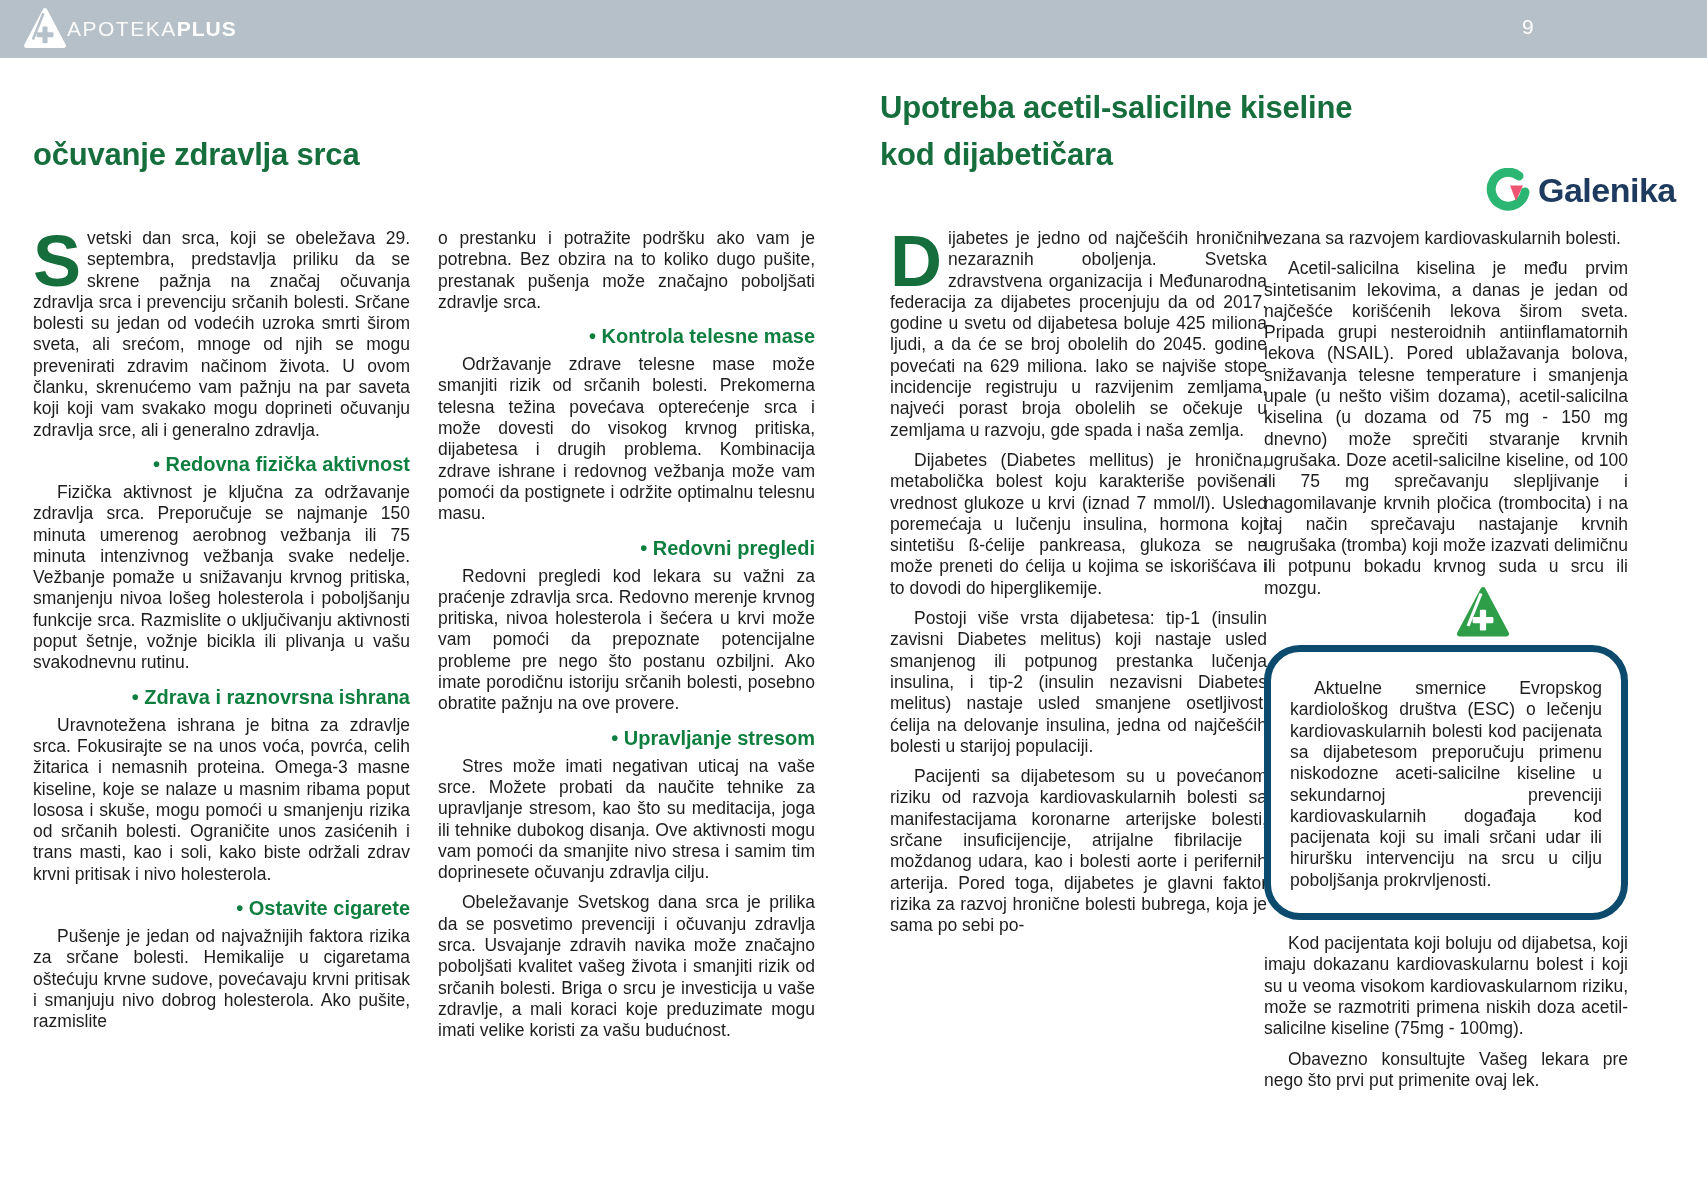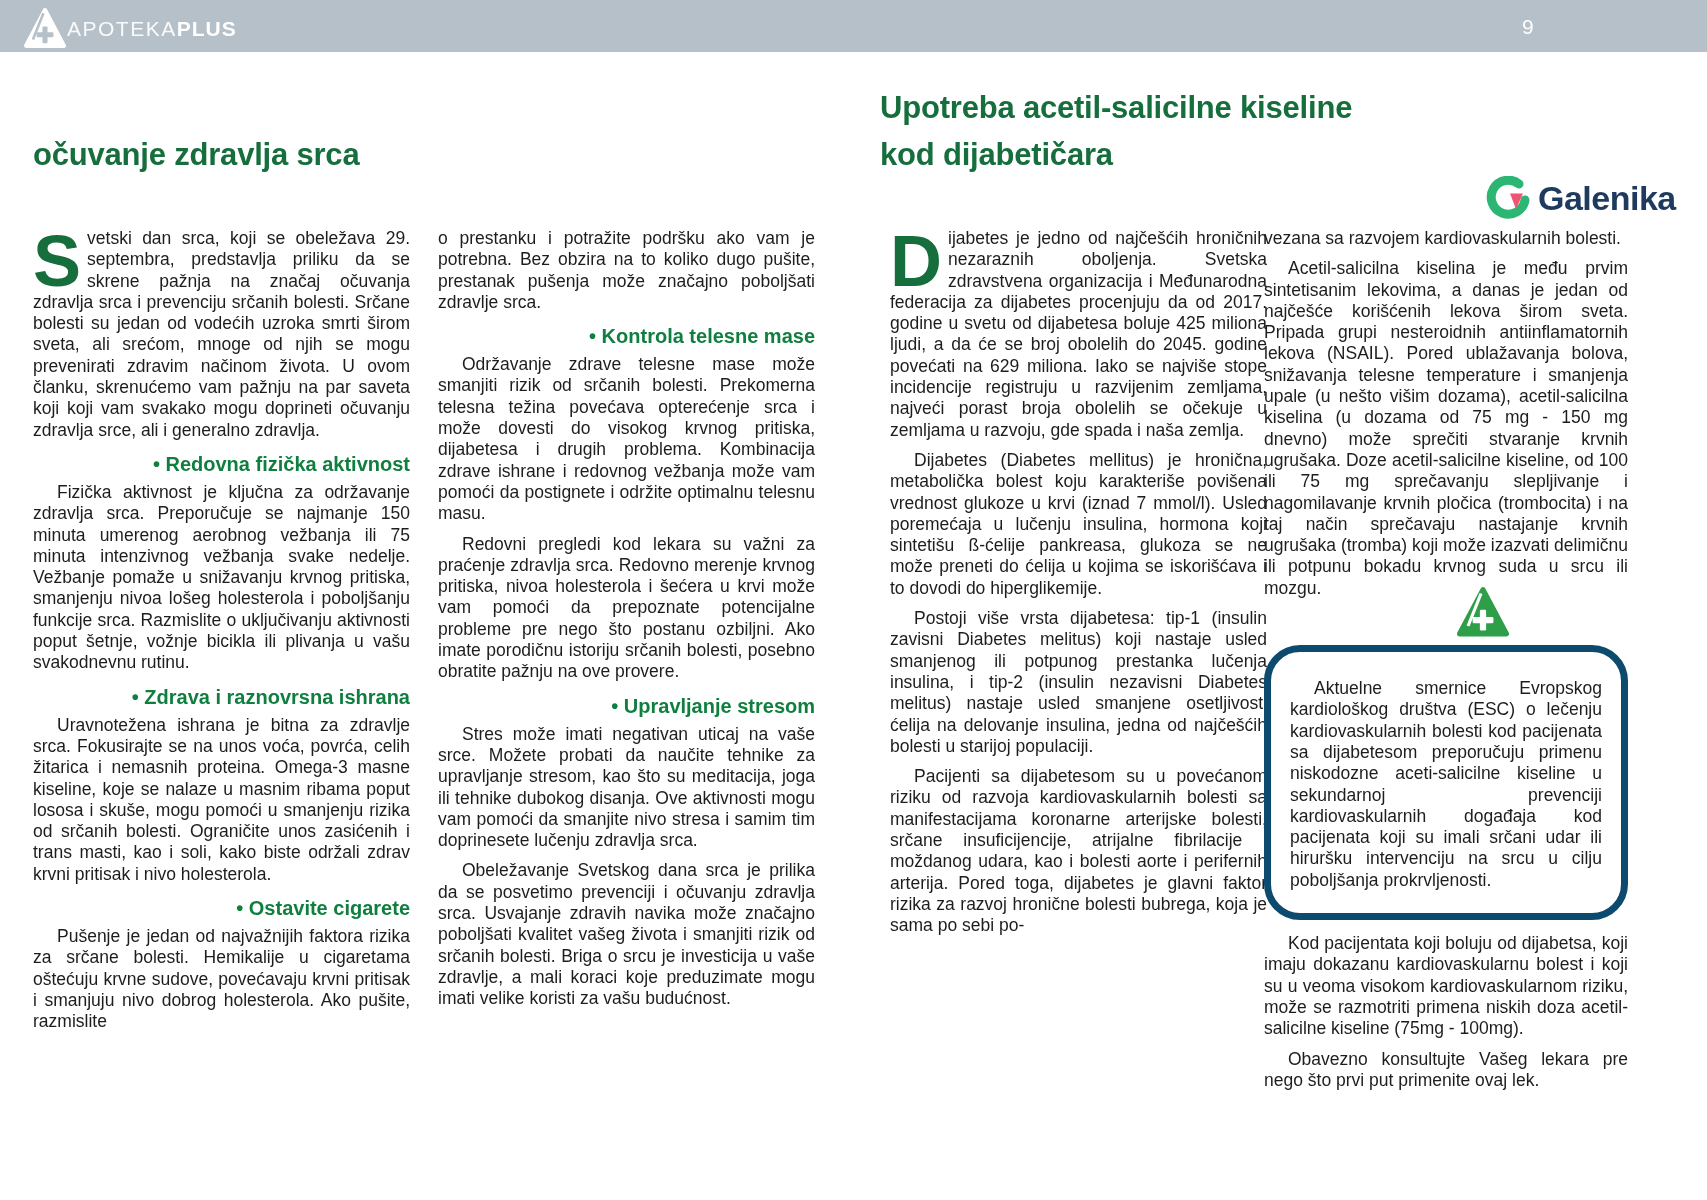--- a/index.html
+++ b/index.html
@@ -3,32 +3,32 @@
 <meta charset="utf-8">
 <style>
   html,body{margin:0;padding:0;}
   body{
     width:1707px;height:1200px;position:relative;overflow:hidden;
     background:#ffffff;
     font-family:"Liberation Sans",sans-serif;
     -webkit-font-smoothing:antialiased;
   }
   
-  .band{position:absolute;left:0;top:0;width:1707px;height:52px;background:#b6c0c8;}
+  .band{position:absolute;left:0;top:0;width:1707px;height:58px;background:#b6c0c8;}
   .brand{position:absolute;left:67px;top:17px;font-size:21px;letter-spacing:1.5px;color:#ffffff;white-space:nowrap;}
   .brand .bold{font-weight:bold;letter-spacing:1px;}
   .brand .light{opacity:.92;}
   .band-logo{position:absolute;left:24px;top:7px;width:42px;height:44px;}
   .pagenum{position:absolute;left:1522px;top:15px;font-size:21px;color:#ffffff;}
   
   .title{position:absolute;top:84px;color:#156e3c;font-weight:bold;font-size:31px;line-height:47px;letter-spacing:-.2px;}
   .title-left{left:33px;width:560px;}
   .title-right{left:880px;width:640px;}
   
-  .galenika{position:absolute;left:1486px;top:176px;display:flex;align-items:center;gap:8px;}
+  .galenika{position:absolute;left:1486px;top:168px;display:flex;align-items:center;gap:8px;}
   .galenika svg{width:44px;height:44px;}
   .galenika .word{font-size:34px;font-weight:bold;color:#1e3a5e;letter-spacing:-.5px;}
   
   .col{position:absolute;top:228px;font-size:17.5px;line-height:21.3px;color:#1d1d1d;text-align:justify;}
   .c1{left:33px;width:377px;}
   .c2{left:438px;width:377px;}
   .c3{left:890px;width:377px;}
   .c4{left:1264px;width:364px;}
   .col p{margin:0 0 9px 0;text-indent:24px;}
   .col p.noindent{text-indent:0;}
@@ -65,23 +65,24 @@
   <div class="sec">• Zdrava i raznovrsna ishrana</div>
   <p>Uravnotežena ishrana je bitna za zdravlje srca. Fokusirajte se na unos voća, povrća, celih žitarica i nemasnih proteina. Omega-3 masne kiseline, koje se nalaze u masnim ribama poput lososa i skuše, mogu pomoći u smanjenju rizika od srčanih bolesti. Ograničite unos zasićenih i trans masti, kao i soli, kako biste održali zdrav krvni pritisak i nivo holesterola.</p>
   <div class="sec">• Ostavite cigarete</div>
   <p>Pušenje je jedan od najvažnijih faktora rizika za srčane bolesti. Hemikalije u cigaretama oštećuju krvne sudove, povećavaju krvni pritisak i smanjuju nivo dobrog holesterola. Ako pušite, razmislite</p>
 </div>
 
 <div class="col c2">
   <p class="noindent">o prestanku i potražite podršku ako vam je potrebna. Bez obzira na to koliko dugo pušite, prestanak pušenja može značajno poboljšati zdravlje srca.</p>
   <div class="sec">• Kontrola telesne mase</div>
   <p>Održavanje zdrave telesne mase može smanjiti rizik od srčanih bolesti. Prekomerna telesna težina povećava opterećenje srca i može dovesti do visokog krvnog pritiska, dijabetesa i drugih problema. Kombinacija zdrave ishrane i redovnog vežbanja može vam pomoći da postignete i održite optimalnu telesnu masu.</p>
+  <div class="sec">• Redovni pregledi</div>
   <p>Redovni pregledi kod lekara su važni za praćenje zdravlja srca. Redovno merenje krvnog pritiska, nivoa holesterola i šećera u krvi može vam pomoći da prepoznate potencijalne probleme pre nego što postanu ozbiljni. Ako imate porodičnu istoriju srčanih bolesti, posebno obratite pažnju na ove provere.</p>
   <div class="sec">• Upravljanje stresom</div>
-  <p>Stres može imati negativan uticaj na vaše srce. Možete probati da naučite tehnike za upravljanje stresom, kao što su meditacija, joga ili tehnike dubokog disanja. Ove aktivnosti mogu vam pomoći da smanjite nivo stresa i samim tim doprinesete lučenju zdravlja srca.</p>
+  <p>Stres može imati negativan uticaj na vaše srce. Možete probati da naučite tehnike za upravljanje stresom, kao što su meditacija, joga ili tehnike dubokog disanja. Ove aktivnosti mogu vam pomoći da smanjite nivo stresa i samim tim doprinesete očuvanju zdravlja cilju.</p>
   <p>Obeležavanje Svetskog dana srca je prilika da se posvetimo prevenciji i očuvanju zdravlja srca. Usvajanje zdravih navika može značajno poboljšati kvalitet vašeg života i smanjiti rizik od srčanih bolesti. Briga o srcu je investicija u vaše zdravlje, a mali koraci koje preduzimate mogu imati velike koristi za vašu budućnost.</p>
 </div>
 
 <div class="title title-right">
   <span>Upotreba acetil-salicilne kiseline</span><br>
   <span>kod dijabetičara</span>
 </div>
 
 <div class="galenika">
   <svg viewBox="0 0 44 44">

